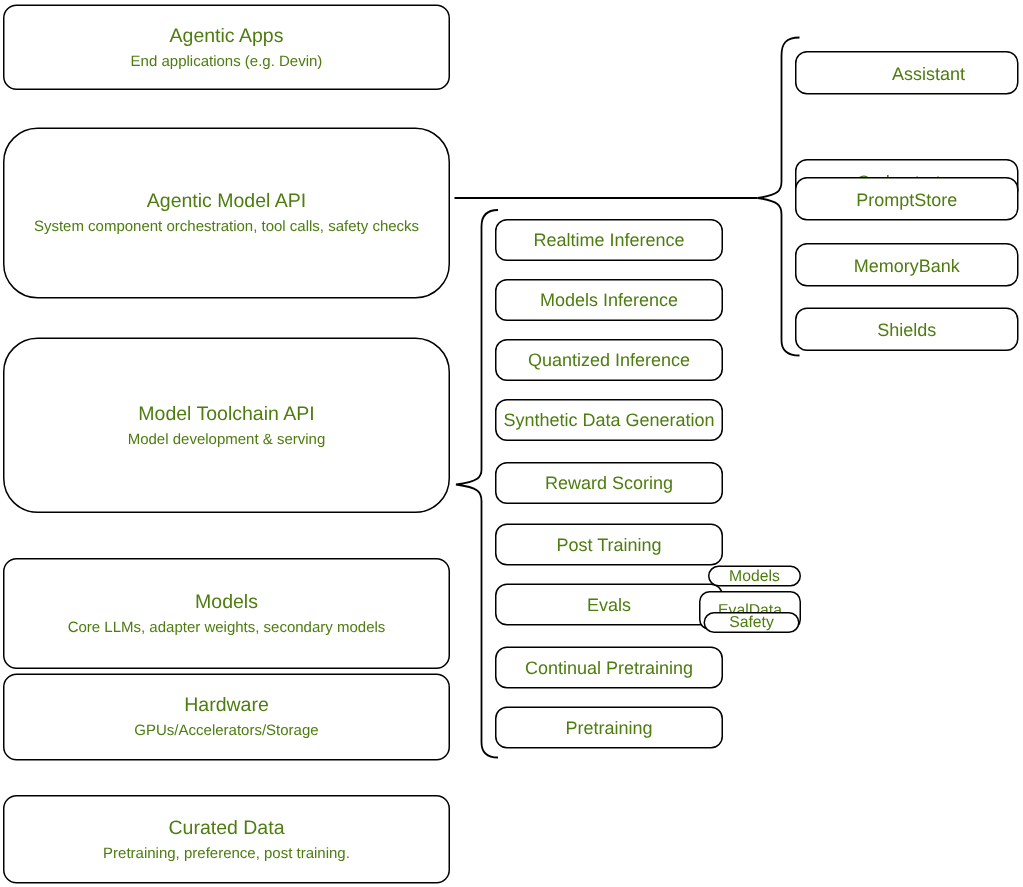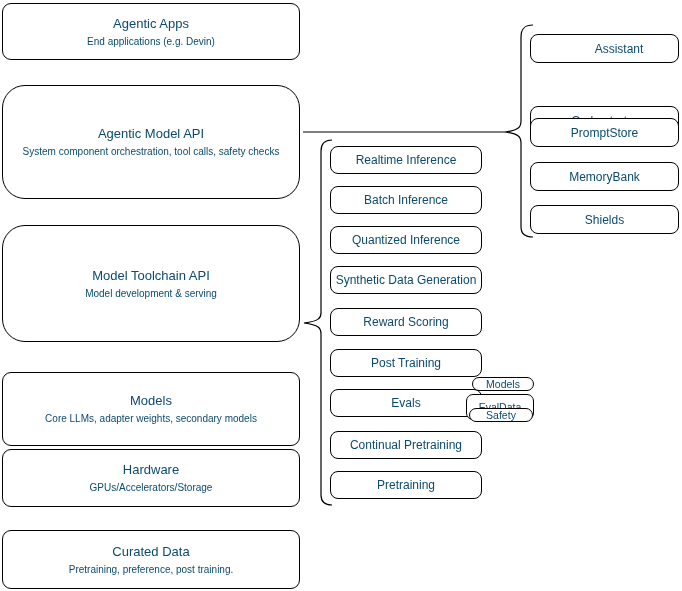--- a/index.html
+++ b/index.html
@@ -1,21 +1,21 @@
 <!DOCTYPE html>
 <html><head>
 <meta charset="utf-8">
 <style>
   html,body{margin:0;padding:0;background:#ffffff;}
   #canvas{
     position:relative;
     width:682px;height:591px;
     background:#ffffff;
     font-family:"Liberation Sans", sans-serif;
-    color:#0c4a6e;
+    color:#4d7c0f;
     overflow:hidden;
   }
   .node{
     position:absolute;
     box-sizing:border-box;
     background:#ffffff;
     border:1px solid #000000;
     display:flex;
     flex-direction:column;
     align-items:center;
@@ -78,21 +78,21 @@
 
   <div class="node leftcol" style="top:530px;height:59px;border-radius:9px;">
     <div class="title">Curated Data</div>
     <div class="subtitle">Pretraining, preference, post training.</div>
   </div>
 
   <div class="node midcol" style="top:146px;">
     <span>Realtime Inference</span>
   </div>
   <div class="node midcol" style="top:186px;">
-    <span>Batch Inference</span>
+    <span>Models Inference</span>
   </div>
   <div class="node midcol" style="top:226px;">
     <span>Quantized Inference</span>
   </div>
   <div class="node midcol" style="top:266px;">
     <span>Synthetic Data Generation</span>
   </div>
   <div class="node midcol" style="top:308px;">
     <span>Reward Scoring</span>
   </div>

